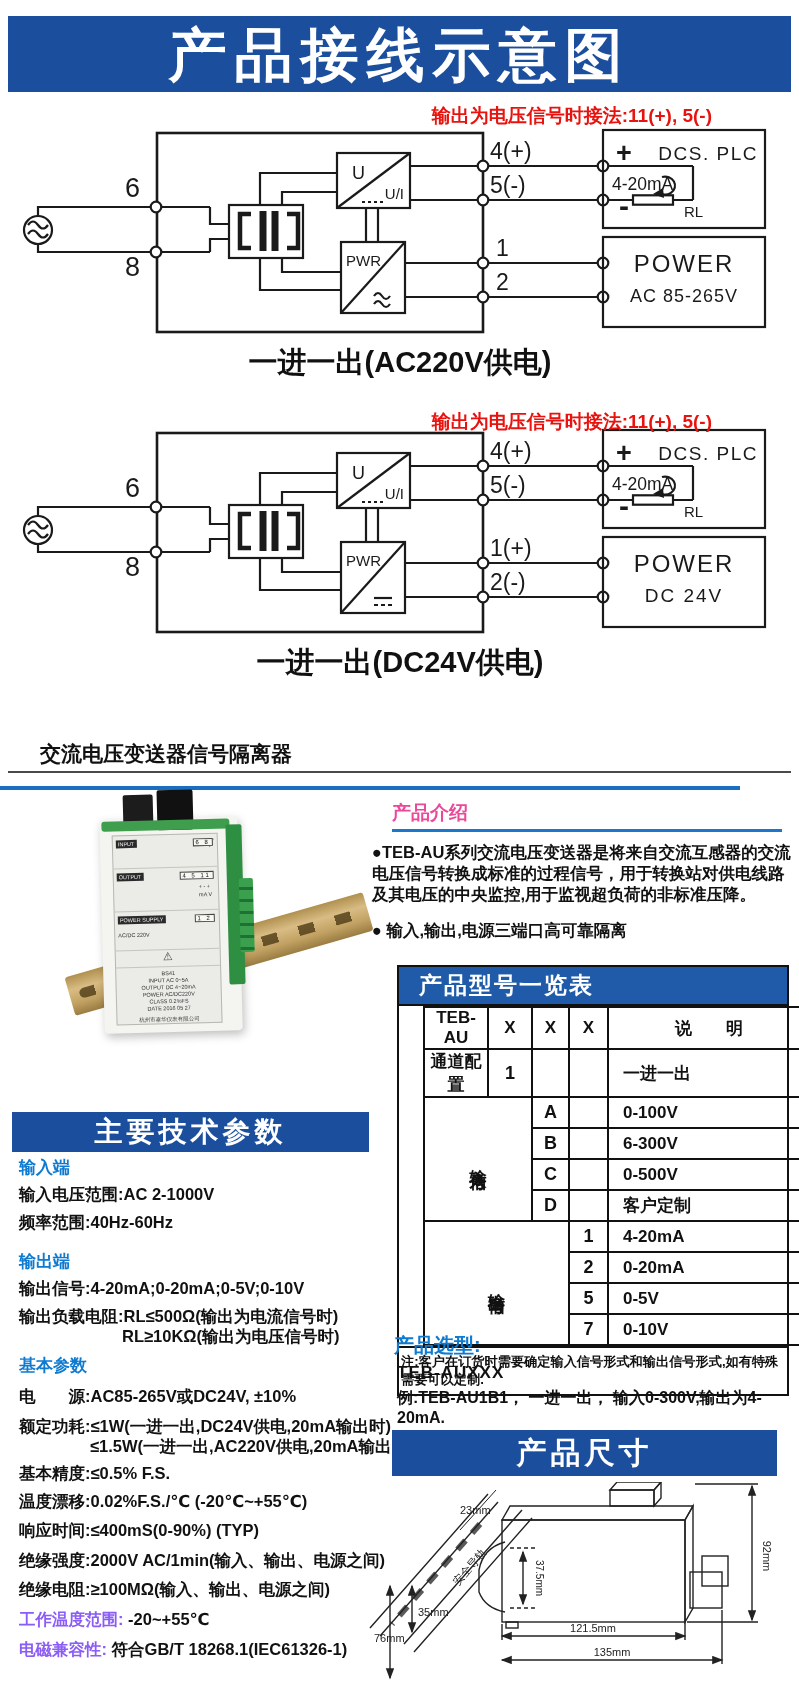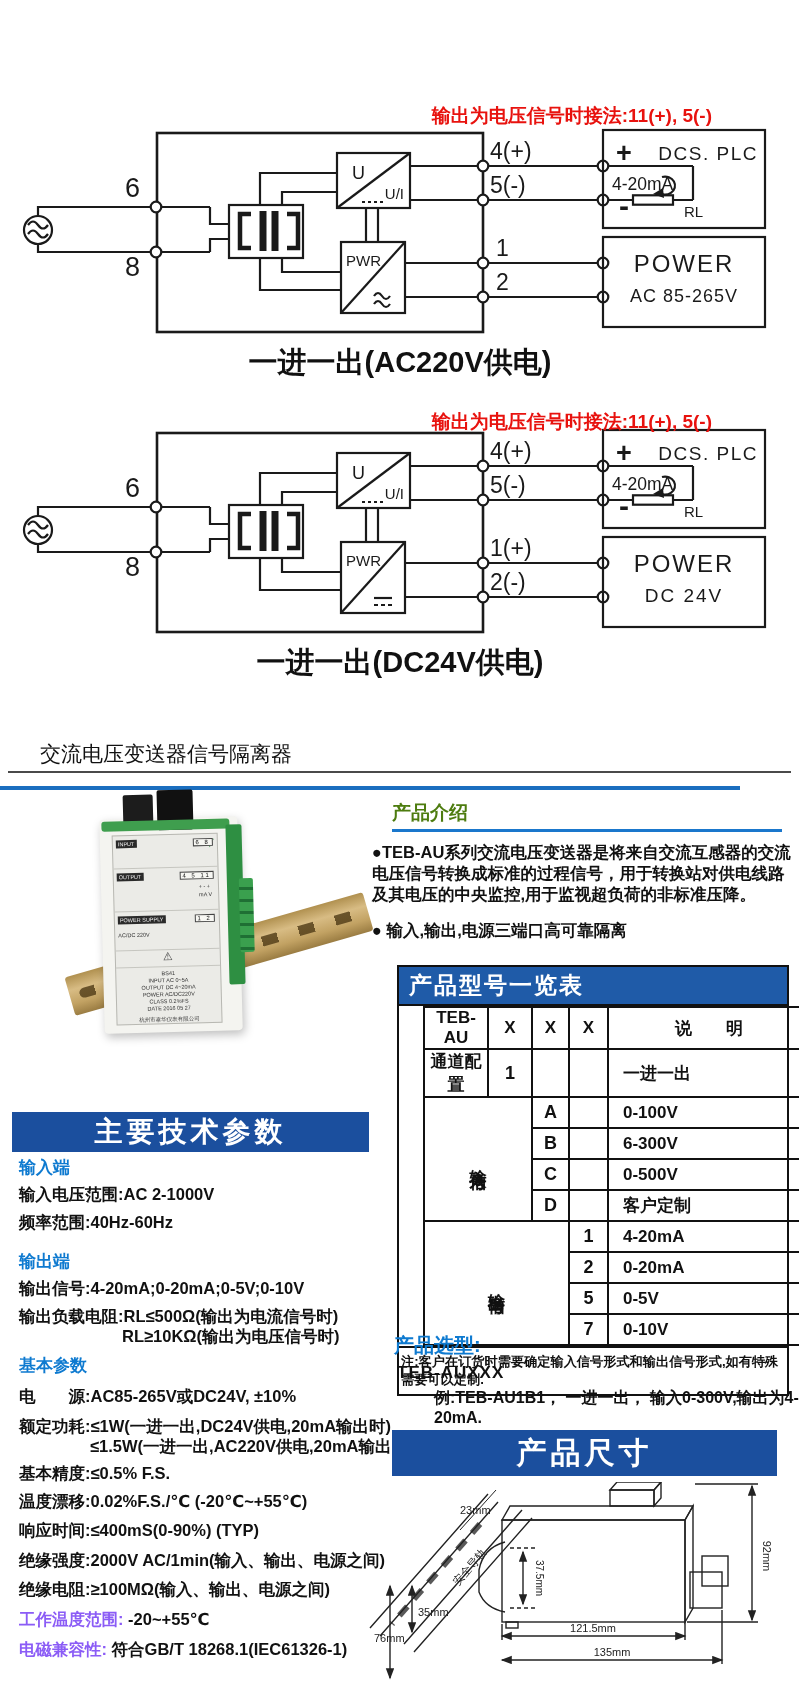--- a/index.html
+++ b/index.html
@@ -3,44 +3,44 @@
 <meta charset="utf-8">
 <style>
   html,body{margin:0;padding:0;background:#ffffff;}
   #page{position:relative;width:799px;height:1686px;background:#fff;overflow:hidden;
         font-family:"Liberation Sans","DejaVu Sans",sans-serif;color:#111;}
   .banner{position:absolute;background:#1b4f9e;color:#fff;font-weight:bold;text-align:center;}
   #main-banner{left:8px;top:16px;width:783px;height:76px;font-size:58px;line-height:78px;letter-spacing:8px;}
   svg text{font-family:"Liberation Sans","DejaVu Sans",sans-serif;}
   .wire-svg{position:absolute;left:0;}
   
-  #section-title{position:absolute;left:40px;top:740px;font-size:21px;font-weight:normal;}
+  #section-title{position:absolute;left:40px;top:740px;font-size:21px;font-weight:bold;}
   #rule-dark{position:absolute;left:8px;top:771px;width:783px;height:2px;background:#4a4a4a;}
   #rule-blue{position:absolute;left:0px;top:786px;width:740px;height:4px;background:#1a6ebf;}
   
-  #intro-heading{position:absolute;left:392px;top:800px;font-size:19px;font-weight:bold;color:#4d7c0f;}
+  #intro-heading{position:absolute;left:392px;top:800px;font-size:19px;font-weight:bold;color:#ec4899;}
   #intro-rule{position:absolute;left:392px;top:829px;width:390px;height:3px;background:#1a77cc;}
   .para{position:absolute;left:372px;width:424px;font-size:16.5px;line-height:21px;font-weight:600;}
   #para1{top:842px;}
   #para2{top:920px;}
   
   #model-table-wrap{position:absolute;left:397px;top:965px;width:388px;border:2px solid #111;}
   #model-table-title{background:#1f5ba8;color:#fff;font-weight:bold;font-size:23px;
-      padding:3px 0 3px 10px;border-bottom:2px solid #111;letter-spacing:2px;}
+      padding:3px 0 3px 20px;border-bottom:2px solid #111;letter-spacing:2px;}
   table.model{border-collapse:collapse;width:100%;table-layout:fixed;margin-left:24px;}
   table.model td{border:2px solid #111;text-align:center;font-size:17px;font-weight:600;
       padding:0;height:29px;overflow:hidden;}
   table.model td.code{font-size:18px;}
   table.model td.desc{text-align:left;padding-left:14px;}
   td.vlabel{writing-mode:vertical-rl;text-orientation:upright;letter-spacing:2px;font-size:17px;}
   #table-note{border-top:2px solid #111;font-size:13.2px;font-weight:600;padding:5px 2px;}
   
   #sel-heading{position:absolute;left:394px;top:1332px;font-size:20px;font-weight:bold;color:#0e7ad0;}
   #sel-line1{position:absolute;left:397px;top:1363px;font-size:17px;font-weight:600;letter-spacing:1px;}
-  #sel-line2{position:absolute;left:397px;top:1388px;font-size:16px;font-weight:600;margin-left:37px;}
+  #sel-line2{position:absolute;left:397px;top:1388px;font-size:16px;font-weight:600;}
   
   #dims-banner{left:392px;top:1430px;width:385px;height:46px;font-size:30px;line-height:46px;letter-spacing:4px;}
   #dims-svg{position:absolute;left:360px;top:1482px;}
   
   #tech-banner{left:12px;top:1112px;width:357px;height:40px;font-size:28px;line-height:40px;letter-spacing:4px;}
   .tline{position:absolute;left:19px;width:350px;font-size:16.5px;font-weight:600;white-space:nowrap;}
   .tsub{color:#0e7ad0;font-size:17px;font-weight:bold;}
   .bluelabel{color:#8b5cf6;font-weight:bold;}
   
   #photo{position:absolute;left:30px;top:792px;width:330px;height:248px;}
@@ -67,20 +67,21 @@
   #warn-tri{text-align:center;font-size:11px;color:#444;height:16px;border-bottom:1px solid #c6c6c0;}
   #spec-block{text-align:center;color:#333;padding-top:3px;line-height:7px;font-size:5.5px;}
   #company-line{text-align:center;font-size:5.5px;color:#444;margin-top:4px;}
   #logo-tri{position:absolute;right:3px;top:2px;color:#2e8f42;font-size:11px;}
 </style>
 </head>
 <body>
 
 <div id="page">
 
+  <div class="banner" id="main-banner">产品接线示意图</div>
 
   <svg class="wire-svg" style="top:100px" width="799" height="300" viewBox="0 0 799 300">
     <g stroke="#1a1a1a" stroke-width="2.2" fill="none">
       <rect x="157" y="33" width="326" height="199" stroke-width="2.6"></rect>
       <circle cx="38" cy="130" r="14"></circle>
       <path d="M28,125 q5,-7 10,0 q5,7 10,0"></path>
         <path d="M28,134 q5,-7 10,0 q5,7 10,0"></path>
       <path d="M38,116 V107 H150.7"></path>
         <path d="M38,144 V152 H150.7"></path>
       <path d="M161.3,107 H210 M210,107 V124 H229 M161.3,152 H210 M210,152 V139 H229"></path>

